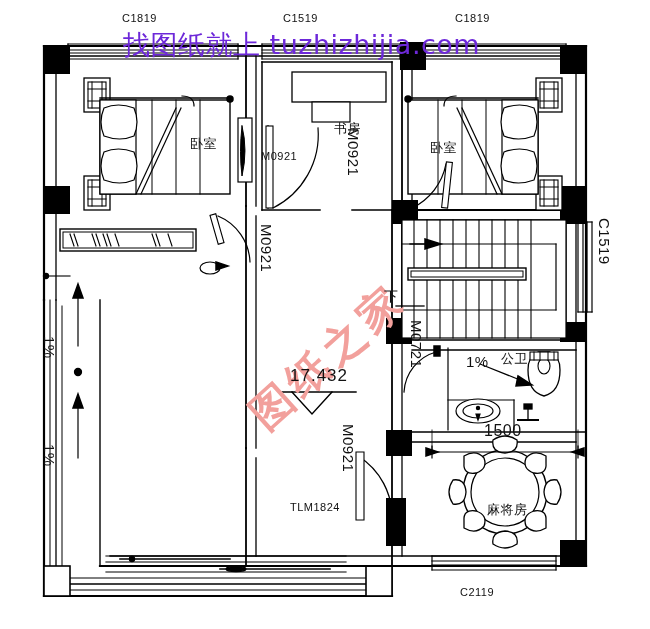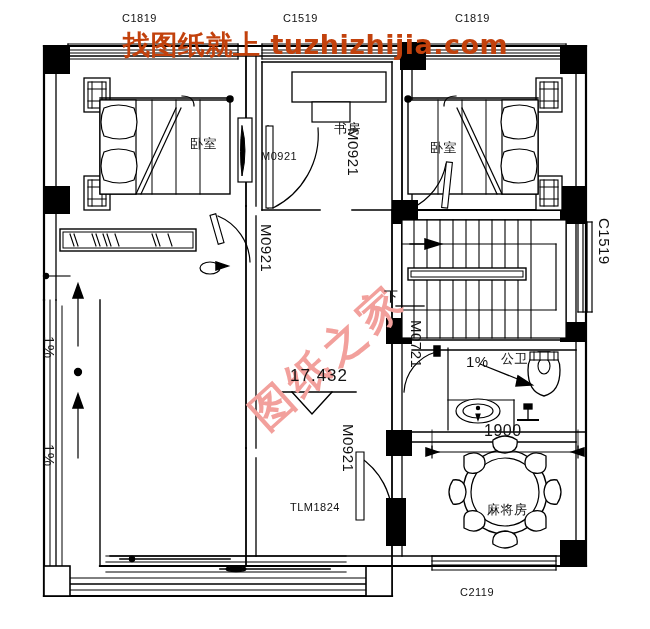--- a/index.html
+++ b/index.html
@@ -10,22 +10,22 @@
 
   .lbl{position:absolute;white-space:nowrap;font-family:"Liberation Sans",sans-serif;
        color:#111;letter-spacing:.5px;}
   .code{font-size:11px;}
   .code-v{font-size:15px;transform-origin:0 0;}
   .cn{font-family:"DejaVu Sans","Liberation Sans",sans-serif;font-size:13px;font-weight:400;}
   .elev{font-size:17px;letter-spacing:1px;}
   .dim{font-size:16px;}
   .pct{font-size:13px;}
 
-  .wm-top{position:absolute;left:123px;top:27px;font-size:27px;color:#c2410c;
-          font-family:"DejaVu Sans","Liberation Sans",sans-serif;font-weight:700;
+  .wm-top{position:absolute;left:123px;top:27px;font-size:27px;color:#6d28d9;
+          font-family:"DejaVu Sans","Liberation Sans",sans-serif;font-weight:400;
           white-space:nowrap;letter-spacing:.5px;}
   .wm-diag{position:absolute;left:238px;top:400px;font-size:42px;color:#f2a09c;
            font-family:"DejaVu Sans","Liberation Sans",sans-serif;font-weight:700;
            white-space:nowrap;transform:rotate(-42deg);transform-origin:0 0;
            letter-spacing:6px;}
 </style>
 </head>
 <body>
 
 <div id="plan">
@@ -359,17 +359,17 @@
   <div class="lbl code-v" style="left:362px;top:128px;transform:rotate(90deg);">M0921</div>
   <div class="lbl code-v" style="left:275px;top:224px;transform:rotate(90deg);">M0921</div>
   <div class="lbl code-v" style="left:357px;top:424px;transform:rotate(90deg);">M0921</div>
   <div class="lbl code-v" style="left:425px;top:320px;transform:rotate(90deg);">M0721</div>
   <div class="lbl code" style="left:290px;top:501px;text-align:center;">TLM1824</div>
 
   <div class="lbl cn" style="left:384px;top:288px;font-size:14px;">下</div>
   <div class="lbl pct" style="left:466px;top:353px;font-size:15px;">1%</div>
   <div class="lbl pct" style="left:58px;top:336px;font-size:15px;transform:rotate(90deg);transform-origin:0 0;">1%</div>
   <div class="lbl pct" style="left:58px;top:444px;font-size:15px;transform:rotate(90deg);transform-origin:0 0;">1%</div>
-  <div class="lbl dim" style="left:484px;top:422px;">1900</div>
+  <div class="lbl dim" style="left:484px;top:422px;">1500</div>
 
   <div class="lbl elev" style="left:290px;top:366px;">17.432</div>
 
 </div>
 
 </body></html>

